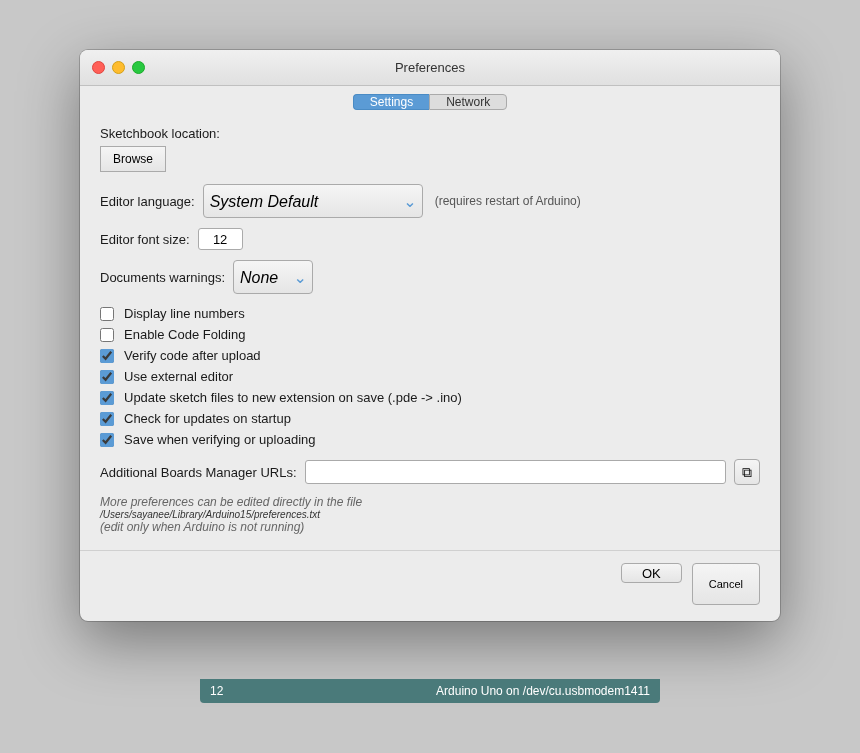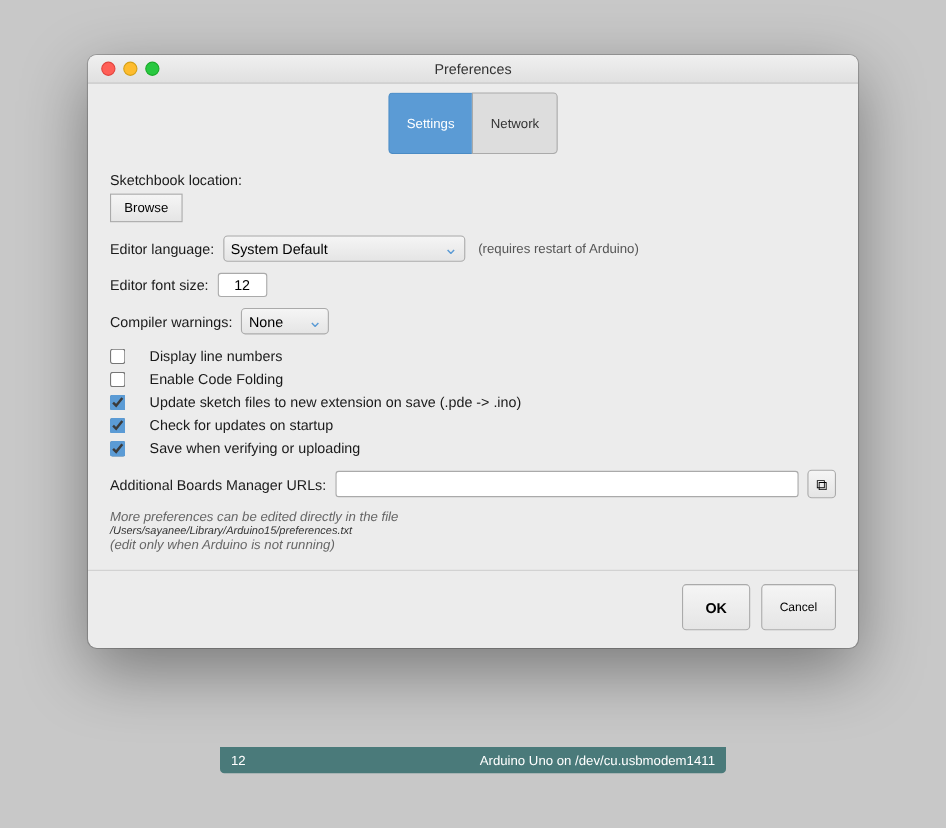--- a/index.html
+++ b/index.html
@@ -18,21 +18,21 @@
     .window {
       width: 700px;
       background: #ececec;
       border-radius: 8px;
       box-shadow: 0 20px 60px rgba(0,0,0,0.4), 0 0 0 1px rgba(0,0,0,0.2);
       overflow: hidden;
     }
 
     .title-bar {
       background: linear-gradient(to bottom, #f0f0f0, #e0e0e0);
-      height: 26px;
+      height: 36px;
       display: flex;
       align-items: center;
       justify-content: center;
       border-bottom: 1px solid #c0c0c0;
       position: relative;
     }
 
     .traffic-lights {
       position: absolute;
       left: 12px;
@@ -58,21 +58,21 @@
     }
 
     .tabs-bar {
       display: flex;
       justify-content: center;
       padding: 8px 0 0 0;
       background: #ececec;
     }
 
     .tab {
-      padding: 20px 16px;
+      padding: 0 16px;
       font-size: 12px;
       border: 1px solid #aaa;
       cursor: pointer;
       background: #ddd;
       color: #333;
     }
 
     .tab:first-child {
       border-radius: 4px 0 0 4px;
       border-right: none;
@@ -138,30 +138,31 @@
       margin-bottom: 10px;
     }
 
     .select-wrapper {
       position: relative;
       display: inline-flex;
       align-items: center;
     }
 
     .select-dropdown {
-      height: 24px;
+      height: 34px;
       padding: 0 28px 0 6px;
       background: linear-gradient(to bottom, #f5f5f5, #e5e5e5);
       border: 1px solid #aaa;
       border-radius: 4px;
-      font-size: 13px;
+      font-size: 16px;
       appearance: none;
       -webkit-appearance: none;
       cursor: pointer;
       min-width: 220px;
+      font-style: italic;
     }
 
     .select-arrow {
       position: absolute;
       right: 6px;
       pointer-events: none;
       color: #5b9bd5;
       font-size: 16px;
     }
 
@@ -198,21 +199,21 @@
     .compiler-row {
       display: flex;
       align-items: center;
       gap: 8px;
       margin-bottom: 12px;
     }
 
     .checkbox-item {
       display: flex;
       align-items: center;
-      gap: 22px;
+      gap: 10px;
       margin-bottom: 6px;
     }
 
     .checkbox-item input[type="checkbox"] {
       width: 14px;
       height: 14px;
       margin: 0;
       cursor: pointer;
     }
 
@@ -275,28 +276,27 @@
 
     .button-row {
       display: flex;
       justify-content: flex-end;
       gap: 10px;
       padding: 12px 20px 16px;
       border-top: 1px solid #d0d0d0;
     }
 
     .ok-button {
-      height: 42px;
+      height: 20px;
       padding: 0 20px;
       background: linear-gradient(to bottom, #f5f5f5, #e5e5e5);
       border: 1px solid #aaa;
       border-radius: 4px;
       font-size: 13px;
       cursor: pointer;
-      font-weight: bold;
     }
 
     .cancel-button {
       height: 42px;
       padding: 0 16px;
       background: linear-gradient(to bottom, #f5f5f5, #e5e5e5);
       border: 1px solid #aaa;
       border-radius: 4px;
       font-size: 11px;
       cursor: pointer;
@@ -357,39 +357,47 @@
         <span class="restart-note">(requires restart of Arduino)</span>
       </div>
 
       <div class="font-size-row">
         <span class="label">Editor font size:</span>
         <input type="text" class="font-size-input" value="12" style="">
       </div>
 
 
       <div class="compiler-row">
-        <span class="label">Compiler warnings:</span>
+        <span class="label">Documents warnings:</span>
         <div class="select-wrapper">
           <select class="select-dropdown" style="min-width:80px;">
             <option>None</option>
           </select>
           <span class="select-arrow">⌄</span>
         </div>
       </div>
 
       <div>
         <div class="checkbox-item">
           <input type="checkbox" id="cb0" style="accent-color: rgb(91, 155, 213);">
           <label for="cb0" class="checkbox-label">Display line numbers</label>
         </div>
         <div class="checkbox-item">
           <input type="checkbox" id="cb1" style="accent-color: rgb(91, 155, 213);">
           <label for="cb1" class="checkbox-label">Enable Code Folding</label>
         </div>
         <div class="checkbox-item">
+          <input type="checkbox" id="cb2" checked="" style="accent-color: rgb(91, 155, 213);">
+          <label for="cb2" class="checkbox-label">Verify code after upload</label>
+        </div>
+        <div class="checkbox-item">
+          <input type="checkbox" id="cb3" checked="" style="accent-color: rgb(91, 155, 213);">
+          <label for="cb3" class="checkbox-label">Use external editor</label>
+        </div>
+        <div class="checkbox-item">
           <input type="checkbox" id="cb5" checked="" style="accent-color: rgb(91, 155, 213);">
           <label for="cb5" class="checkbox-label">Update sketch files to new extension on save (.pde -&gt; .ino)</label>
         </div>
         <div class="checkbox-item">
           <input type="checkbox" id="cb4" checked="" style="accent-color: rgb(91, 155, 213);">
           <label for="cb4" class="checkbox-label">Check for updates on startup</label>
         </div>
         <div class="checkbox-item">
           <input type="checkbox" id="cb6" checked="" style="accent-color: rgb(91, 155, 213);">
           <label for="cb6" class="checkbox-label">Save when verifying or uploading</label>

